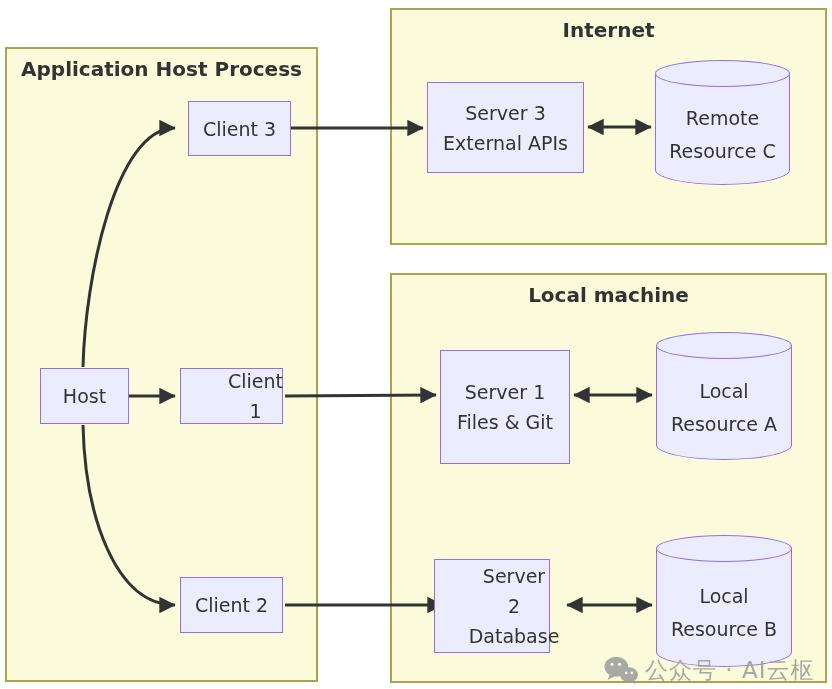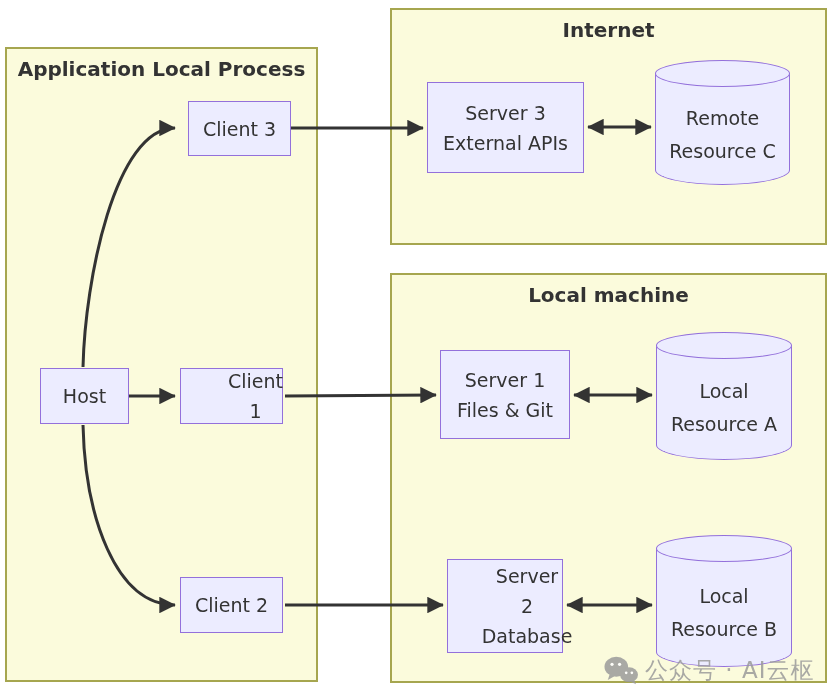--- a/index.html
+++ b/index.html
@@ -30,21 +30,21 @@
   
   .watermark{position:absolute;left:604px;top:637px;z-index:5;display:flex;align-items:center;
     gap:7px;color:#9b9b9b;opacity:.85;font-size:23px;letter-spacing:1px;margin-top:18px;}
 </style>
 </head>
 <body>
 
 <div class="stage">
 
   <div class="group" style="left:5px;top:47px;width:313px;height:635px;">
-    <div class="group-title">Application Local Process</div>
+    <div class="group-title">Application Host Process</div>
   </div>
 
   <div class="group" style="left:390px;top:8px;width:437px;height:237px;">
     <div class="group-title">Internet</div>
   </div>
 
   <div class="group" style="left:390px;top:273px;width:437px;height:410px;">
     <div class="group-title">Local machine</div>
   </div>
 
@@ -81,26 +81,26 @@
 
   <div class="node" style="left:180px;top:577px;width:103px;height:56px;">
     <span>Client 2</span>
   </div>
 
   <div class="node" style="left:427px;top:82px;width:157px;height:91px;">
     <span>Server 3</span>
     <span>External APIs</span>
   </div>
 
-  <div class="node" style="left:440px;top:350px;width:130px;height:89px;">
+  <div class="node" style="left:440px;top:350px;width:130px;height:114px;">
     <span>Server 1</span>
     <span>Files &amp; Git</span>
   </div>
 
-  <div class="node" style="left:447px;top:559px;width:116px;height:94px;padding-left:44px;">
+  <div class="node" style="left:434px;top:559px;width:116px;height:94px;padding-left:44px;">
     <span>Server 2</span>
     <span>Database</span>
   </div>
 
   <div class="cyl" style="left:655px;top:60px;width:135px;height:125px;">
     <div class="cyl-body"></div>
     <div class="cyl-top"></div>
     <div class="cyl-text">
       <span>Remote</span>
       <span>Resource C</span>

